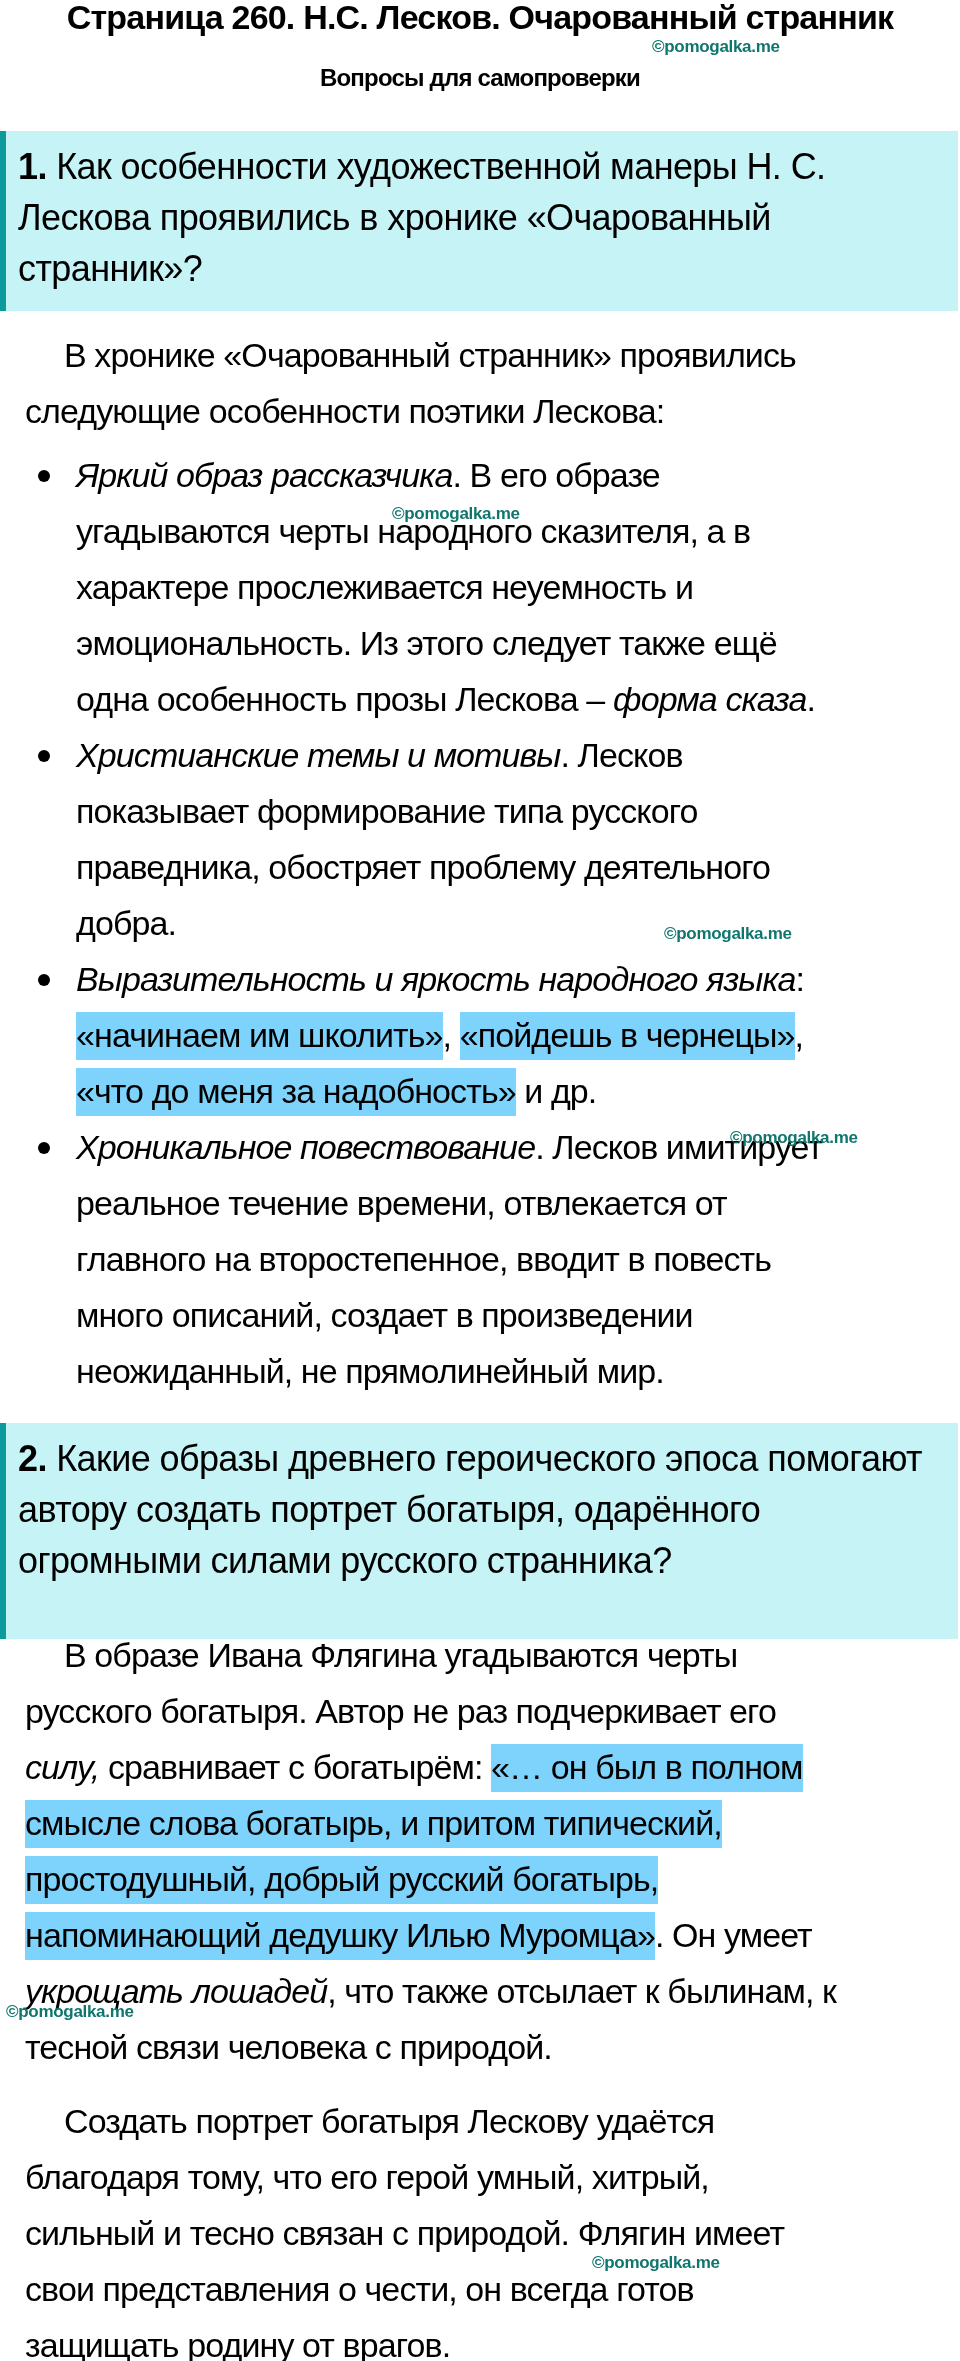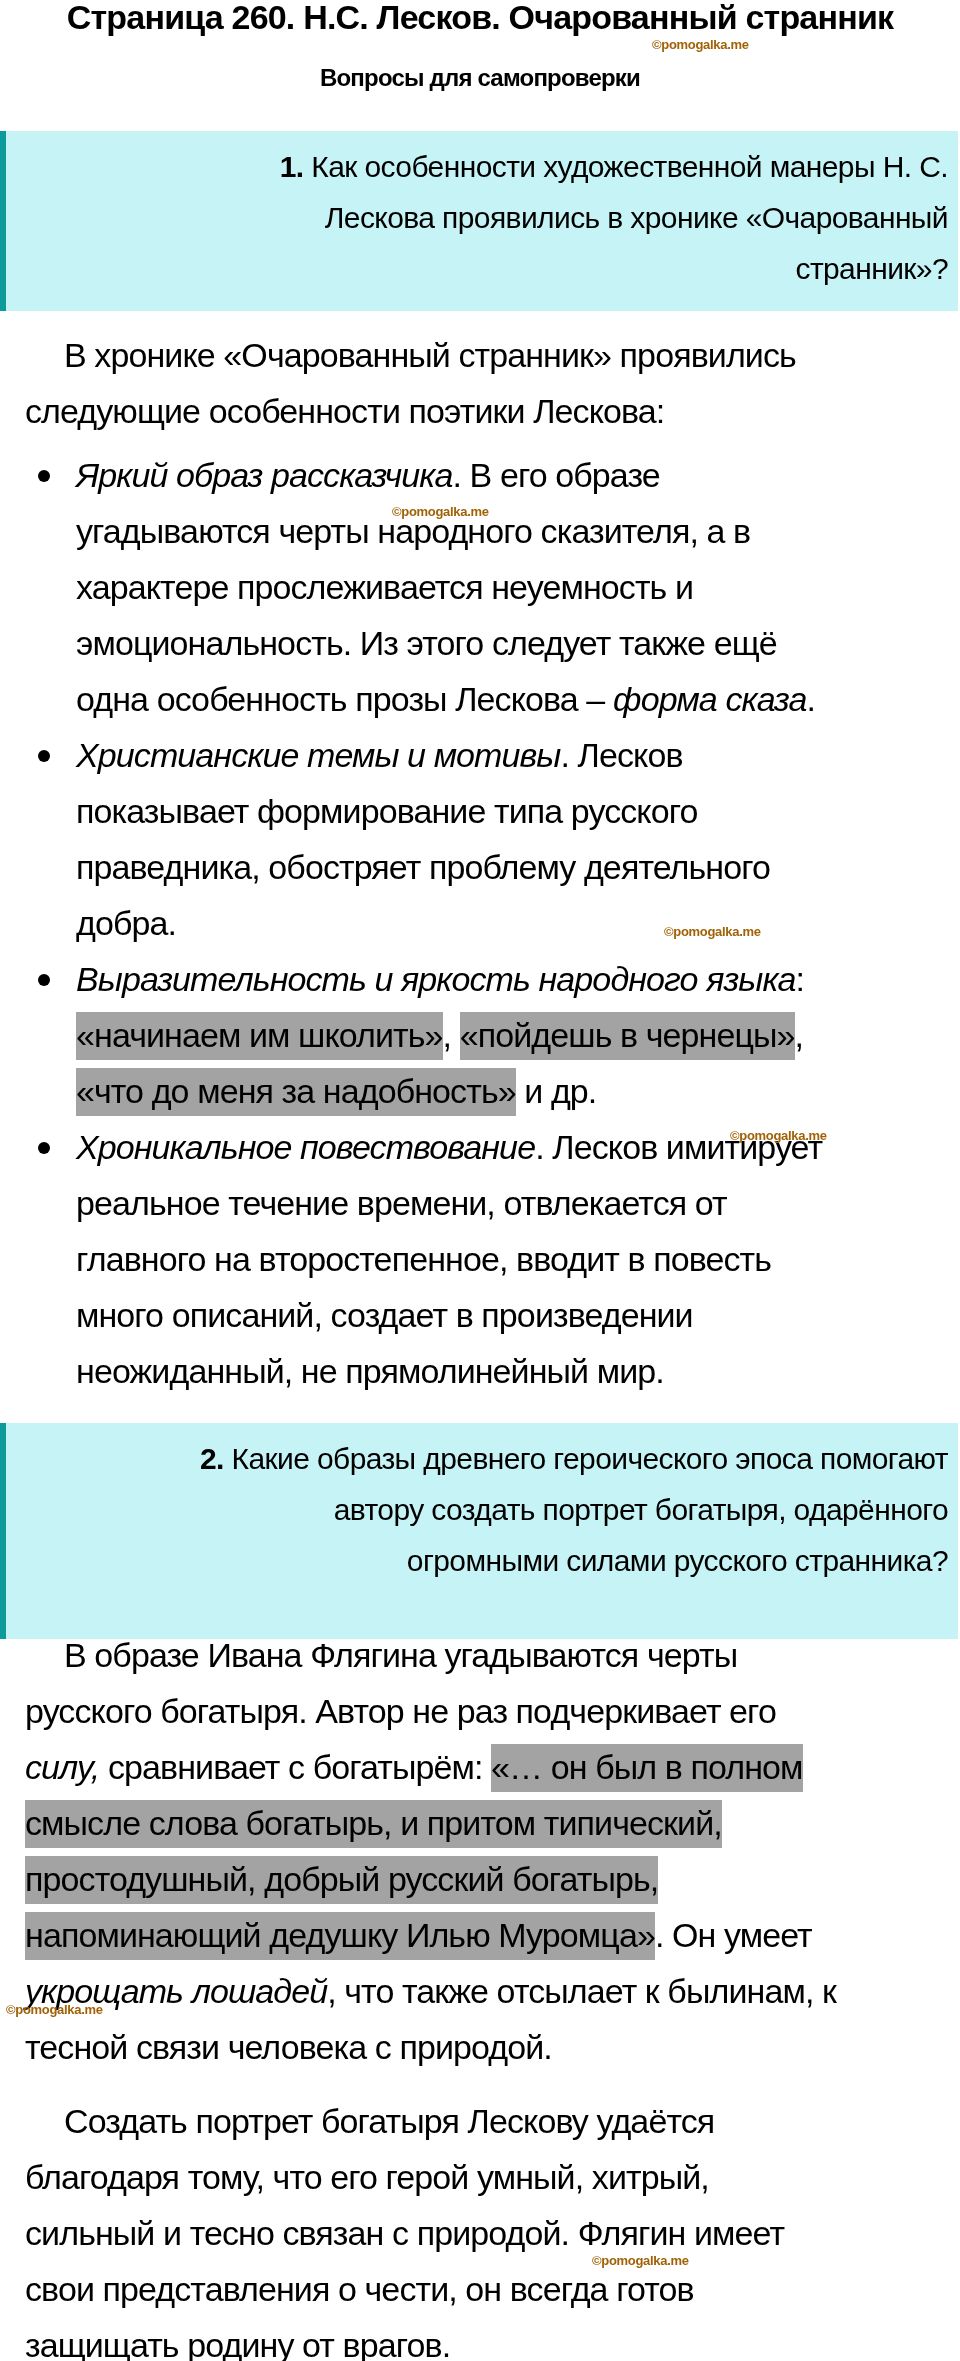--- a/index.html
+++ b/index.html
@@ -1,33 +1,33 @@
 <!DOCTYPE html>
 <html><head>
 <meta charset="utf-8">
 <style>
   html, body { margin:0; padding:0; background:#ffffff; }
   body { width:960px; height:2361px; position:relative; overflow:hidden;
          font-family:"Liberation Sans", sans-serif; color:#000; }
   .title { position:absolute; left:0; width:960px; text-align:center;
            font-weight:bold; font-size:34px; letter-spacing:-0.8px; }
   .wm { position:absolute; font-family:"Liberation Sans", sans-serif; font-weight:bold;
-        font-size:13px; letter-spacing:-0.3px; color:#a16207; white-space:nowrap; }
+        font-size:17px; letter-spacing:-0.3px; color:#0f766e; white-space:nowrap; }
   .qbox { position:absolute; left:0; width:958px; background:#c5f3f6;
           border-left:6px solid #0d9a9a; box-sizing:border-box;
           padding:10px 10px 0 12px; }
-  .qline { font-size:30px; line-height:51px; letter-spacing:-0.6px; white-space:nowrap; height:51px;text-align:right; }
+  .qline { font-size:36px; line-height:51px; letter-spacing:-0.6px; white-space:nowrap; height:51px; }
   .qnum { font-weight:bold; }
   .para { position:absolute; left:0; width:956px; }
   .line { font-size:34px; line-height:56px; height:56px; letter-spacing:-0.9px; white-space:nowrap;padding-left:25px; }
   .indent { padding-left:64px; }
   .bl { padding-left:76px; position:relative; }
   .bullet { position:absolute; left:38px; top:23px; width:12px; height:12px; border-radius:50%; background:#000; }
   i { }
-  .hl { background:#a3a3a3; padding:4px 0 6px 0; }
+  .hl { background:#7dd3fc; padding:4px 0 6px 0; }
 </style>
 </head>
 <body>
 
 <div class="title" style="top:-2px;">Страница 260. Н.С. Лесков. Очарованный странник</div>
 <div class="wm" style="left:652px; top:37px;">©pomogalka.me</div>
 <div class="title" style="top:64px;font-size:24px;">Вопросы для самопроверки</div>
 
 <div class="qbox" style="top:131px;height:180px;">
   <div class="qline"><span class="qnum">1.</span><span> Как особенности художественной манеры Н. С.</span></div>

